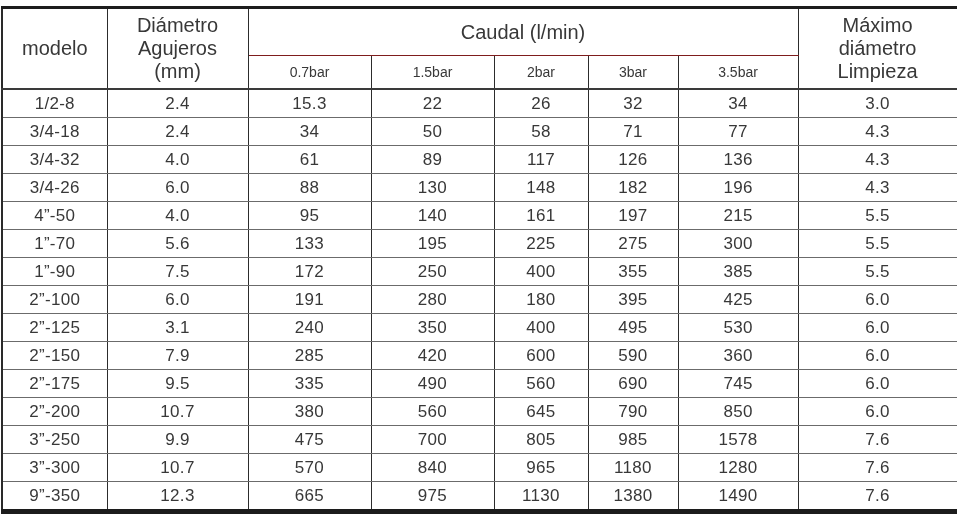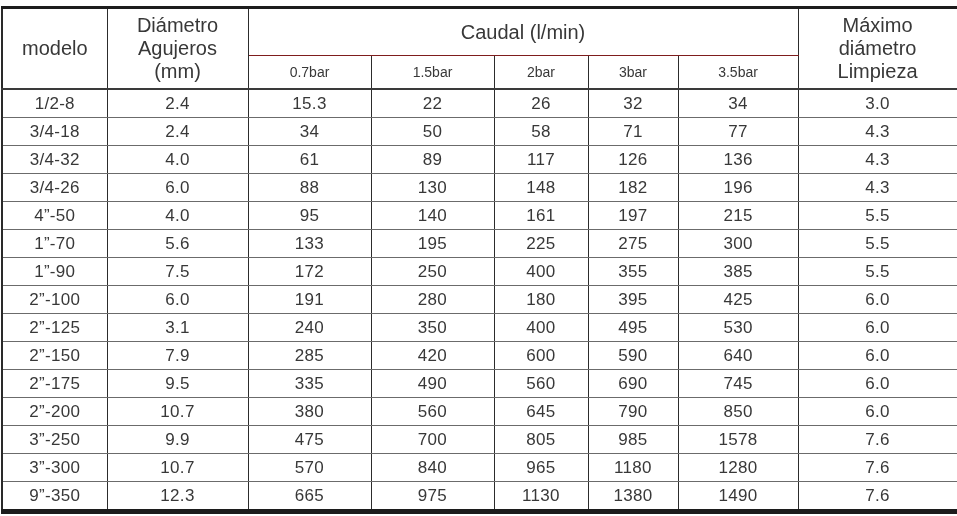--- a/index.html
+++ b/index.html
@@ -179,21 +179,21 @@
           <td>530</td>
           <td>6.0</td>
         </tr>
         <tr>
           <td>2”-150</td>
           <td>7.9</td>
           <td>285</td>
           <td>420</td>
           <td>600</td>
           <td>590</td>
-          <td>640</td>
+          <td>360</td>
           <td>6.0</td>
         </tr>
         <tr>
           <td>2”-175</td>
           <td>9.5</td>
           <td>335</td>
           <td>490</td>
           <td>560</td>
           <td>690</td>
           <td>745</td>

